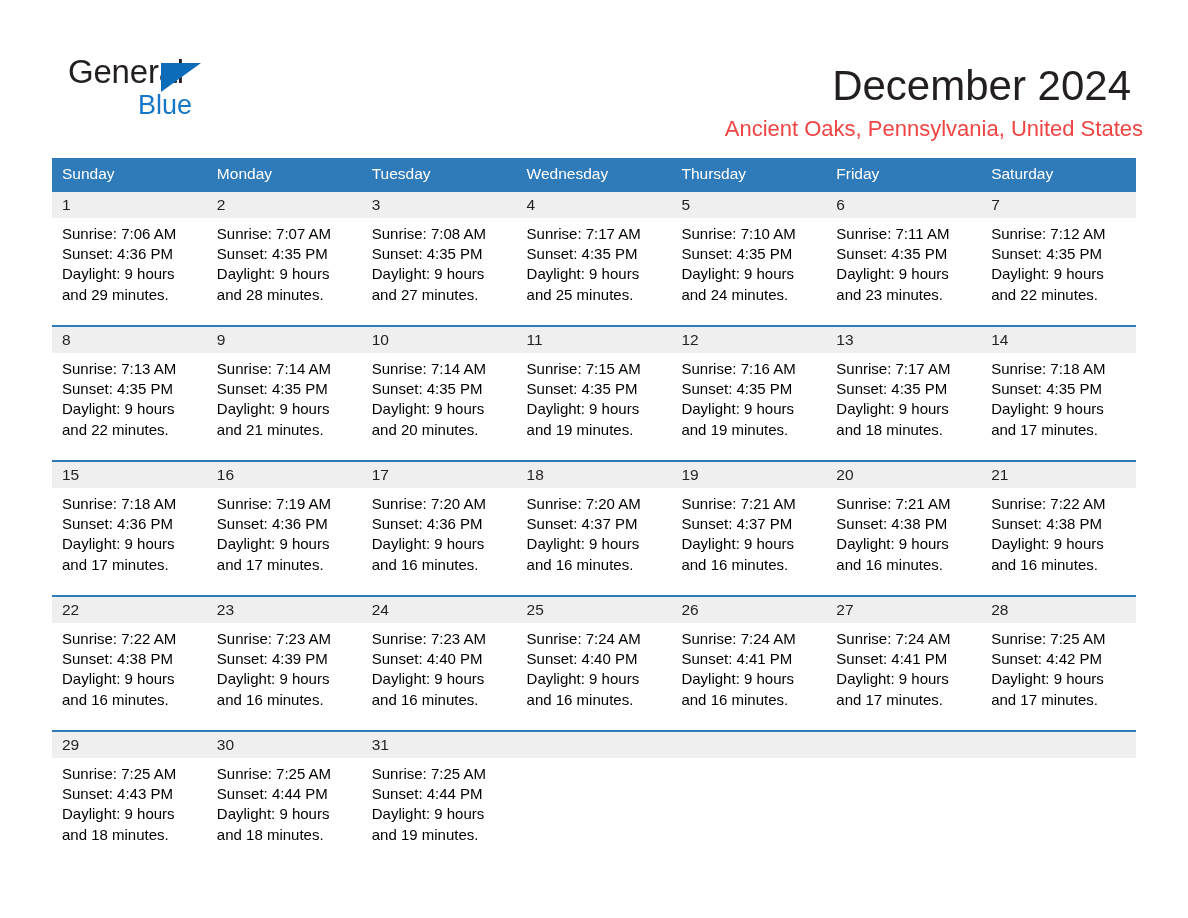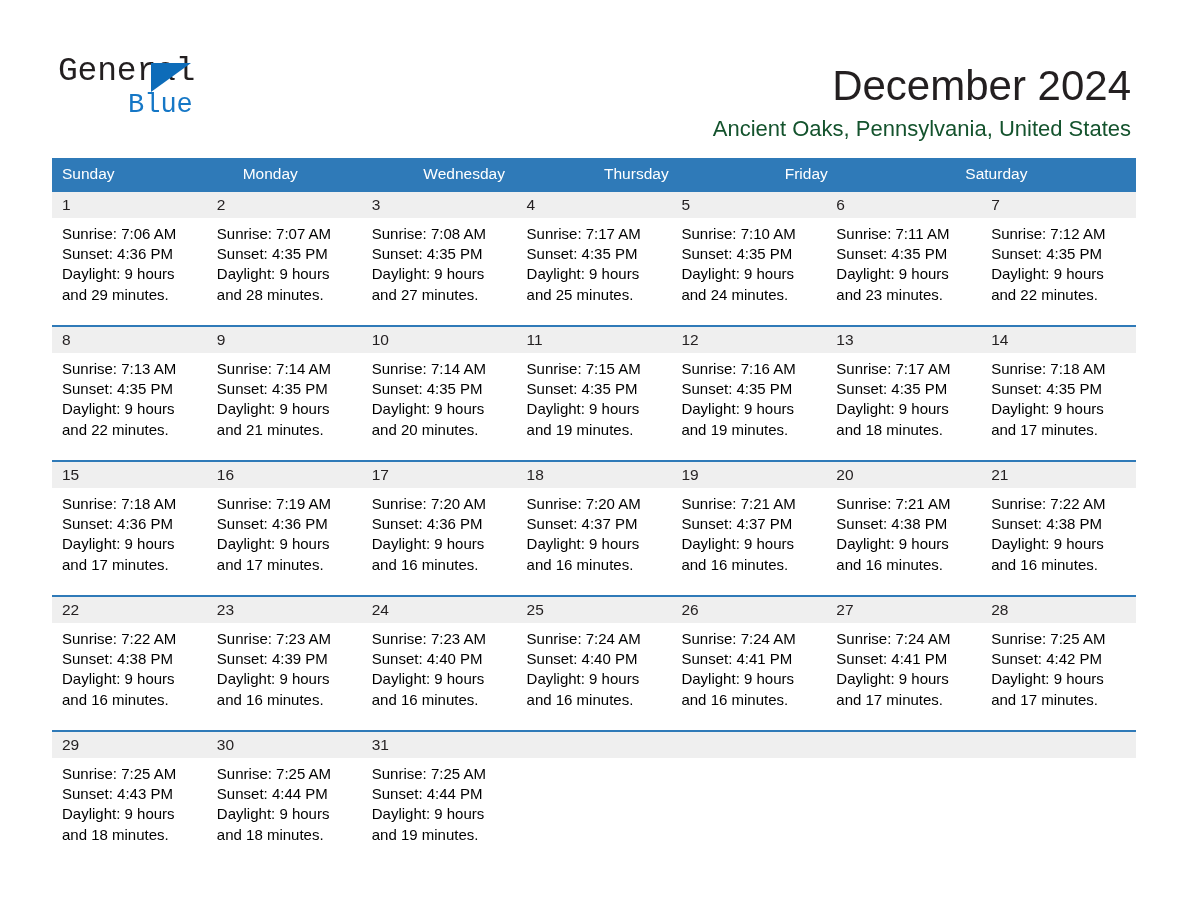--- a/index.html
+++ b/index.html
@@ -13,22 +13,22 @@
   .page { position: relative; width: 1188px; height: 918px; }
 
   
   .header {
     position: absolute;
     left: 0; top: 0; right: 0;
     height: 148px;
   }
   .logo {
     position: absolute;
-    left: 58px; top: 52px;
-    width: 260px; height: 72px; font-family: Liberation Mono, monospace;
+    left: 68px; top: 52px;
+    width: 260px; height: 72px;
   }
   .logo-general {
     position: absolute;
     left: 0; top: 0;
     font-size: 33px;
     color: #231f20;
     letter-spacing: -0.2px;
     line-height: 40px;
     font-weight: 400;
   }
@@ -52,23 +52,23 @@
     right: 57px; top: 60px;
     font-size: 42px;
     color: #231f20;
     line-height: 52px;
     text-align: right;
     white-space: nowrap;
     font-weight: 400;
   }
   .subtitle {
     position: absolute;
-    right: 57px; top: 115px;
+    right: 45px; top: 115px;
     font-size: 22px;
-    color: #14532d;
+    color: #ef4444;
     line-height: 28px;
     text-align: left;
     white-space: nowrap;
     font-weight: 400;
   }
 
   
   .calendar {
     position: absolute;
     left: 52px; top: 158px;
@@ -137,20 +137,21 @@
 
     <div class="title">December 2024</div>
     <div class="subtitle">Ancient Oaks, Pennsylvania, United States</div>
   </div>
 
   <div class="calendar">
 
     <div class="weekday-row">
       <div class="weekday-cell">Sunday</div>
       <div class="weekday-cell">Monday</div>
+      <div class="weekday-cell">Tuesday</div>
       <div class="weekday-cell">Wednesday</div>
       <div class="weekday-cell">Thursday</div>
       <div class="weekday-cell">Friday</div>
       <div class="weekday-cell">Saturday</div>
     </div>
 
     <div id="weeks-container">
         <div class="week-row">
           <div class="daynum-band"></div>
           <div class="day-cell">

